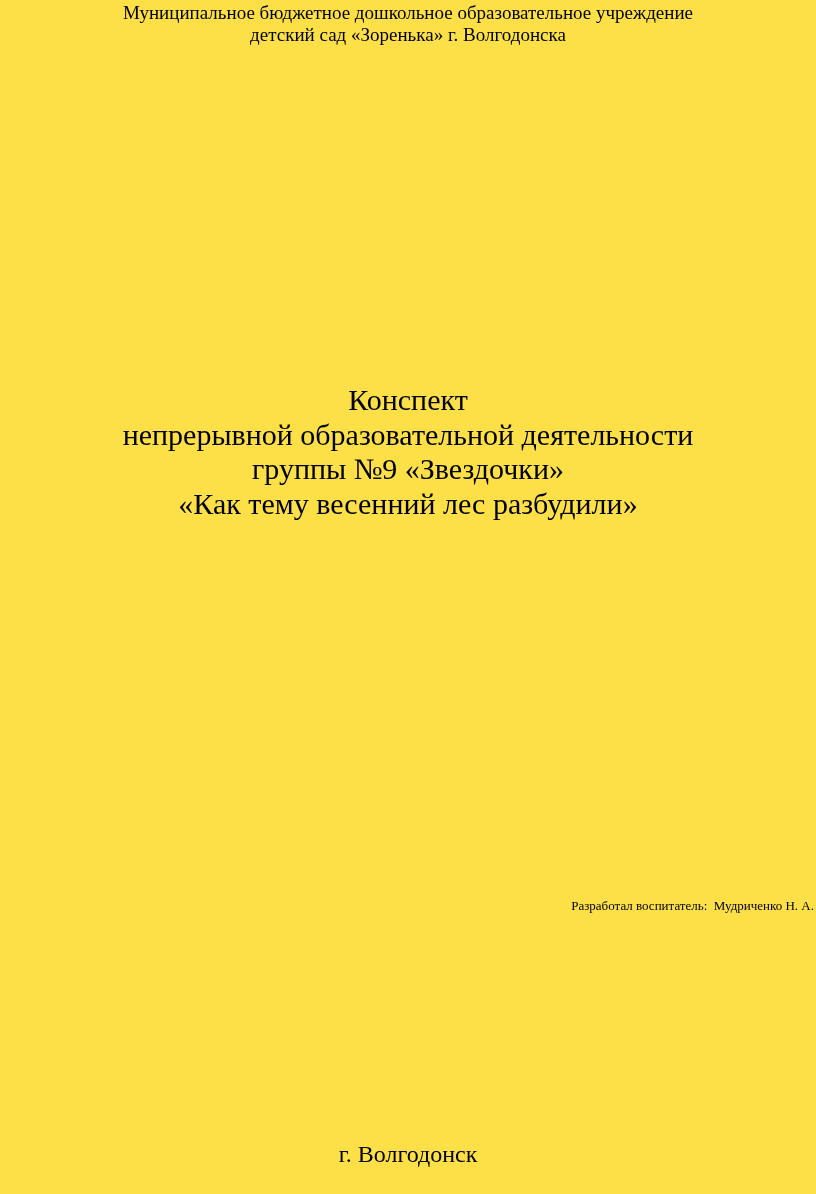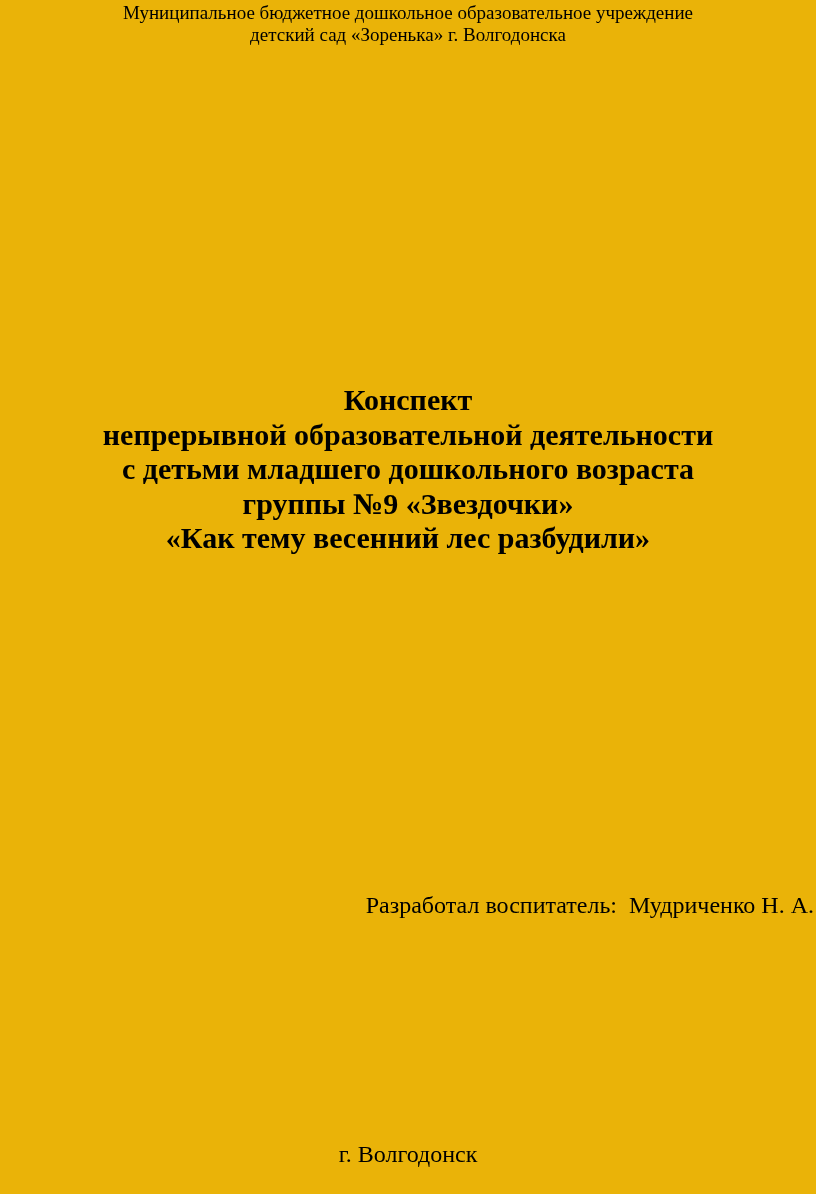--- a/index.html
+++ b/index.html
@@ -5,21 +5,21 @@
   html, body {
     margin: 0;
     padding: 0;
     background: #ffffff;
   }
   .page {
     position: relative;
     width: 816px;
     height: 1194px;
     margin: 0 auto;
-    background: #eab308;
+    background: #fde047;
     color: #000000;
     font-family: "Liberation Serif", "DejaVu Serif", serif;
     overflow: hidden;
   }
   .doc-header {
     position: absolute;
     top: 2px;
     left: 0;
     right: 0;
     text-align: center;
@@ -27,30 +27,30 @@
     line-height: 22px;
     font-weight: normal;
   }
   .doc-title {
     position: absolute;
     top: 383px;
     left: 0;
     right: 0;
     text-align: center;
     font-size: 30px;
-    font-weight: bold;
+    font-weight: normal;
     line-height: 34.6px;
   }
   .doc-author {
     position: absolute;
     top: 894px;
     right: 2px;
     left: 0;
     text-align: right;
-    font-size: 24px;
+    font-size: 13px;
     line-height: 23px;
     white-space: pre;
   }
   .doc-footer {
     position: absolute;
     top: 1143px;
     left: 0;
     right: 0;
     text-align: center;
     font-size: 24px;
@@ -63,21 +63,20 @@
 <div class="page">
 
   <div class="doc-header">
     <div>Муниципальное бюджетное дошкольное образовательное учреждение</div>
     <div>детский сад «Зоренька» г. Волгодонска</div>
   </div>
 
   <div class="doc-title">
     <div>Конспект</div>
     <div>непрерывной образовательной деятельности</div>
-    <div>с детьми младшего дошкольного возраста</div>
     <div>группы №9 «Звездочки»</div>
     <div>«Как тему весенний лес разбудили»</div>
   </div>
 
   <div class="doc-author">Разработал воспитатель:  Мудриченко Н. А.</div>
 
   <div class="doc-footer">
     <div>г. Волгодонск</div>
   </div>
 

